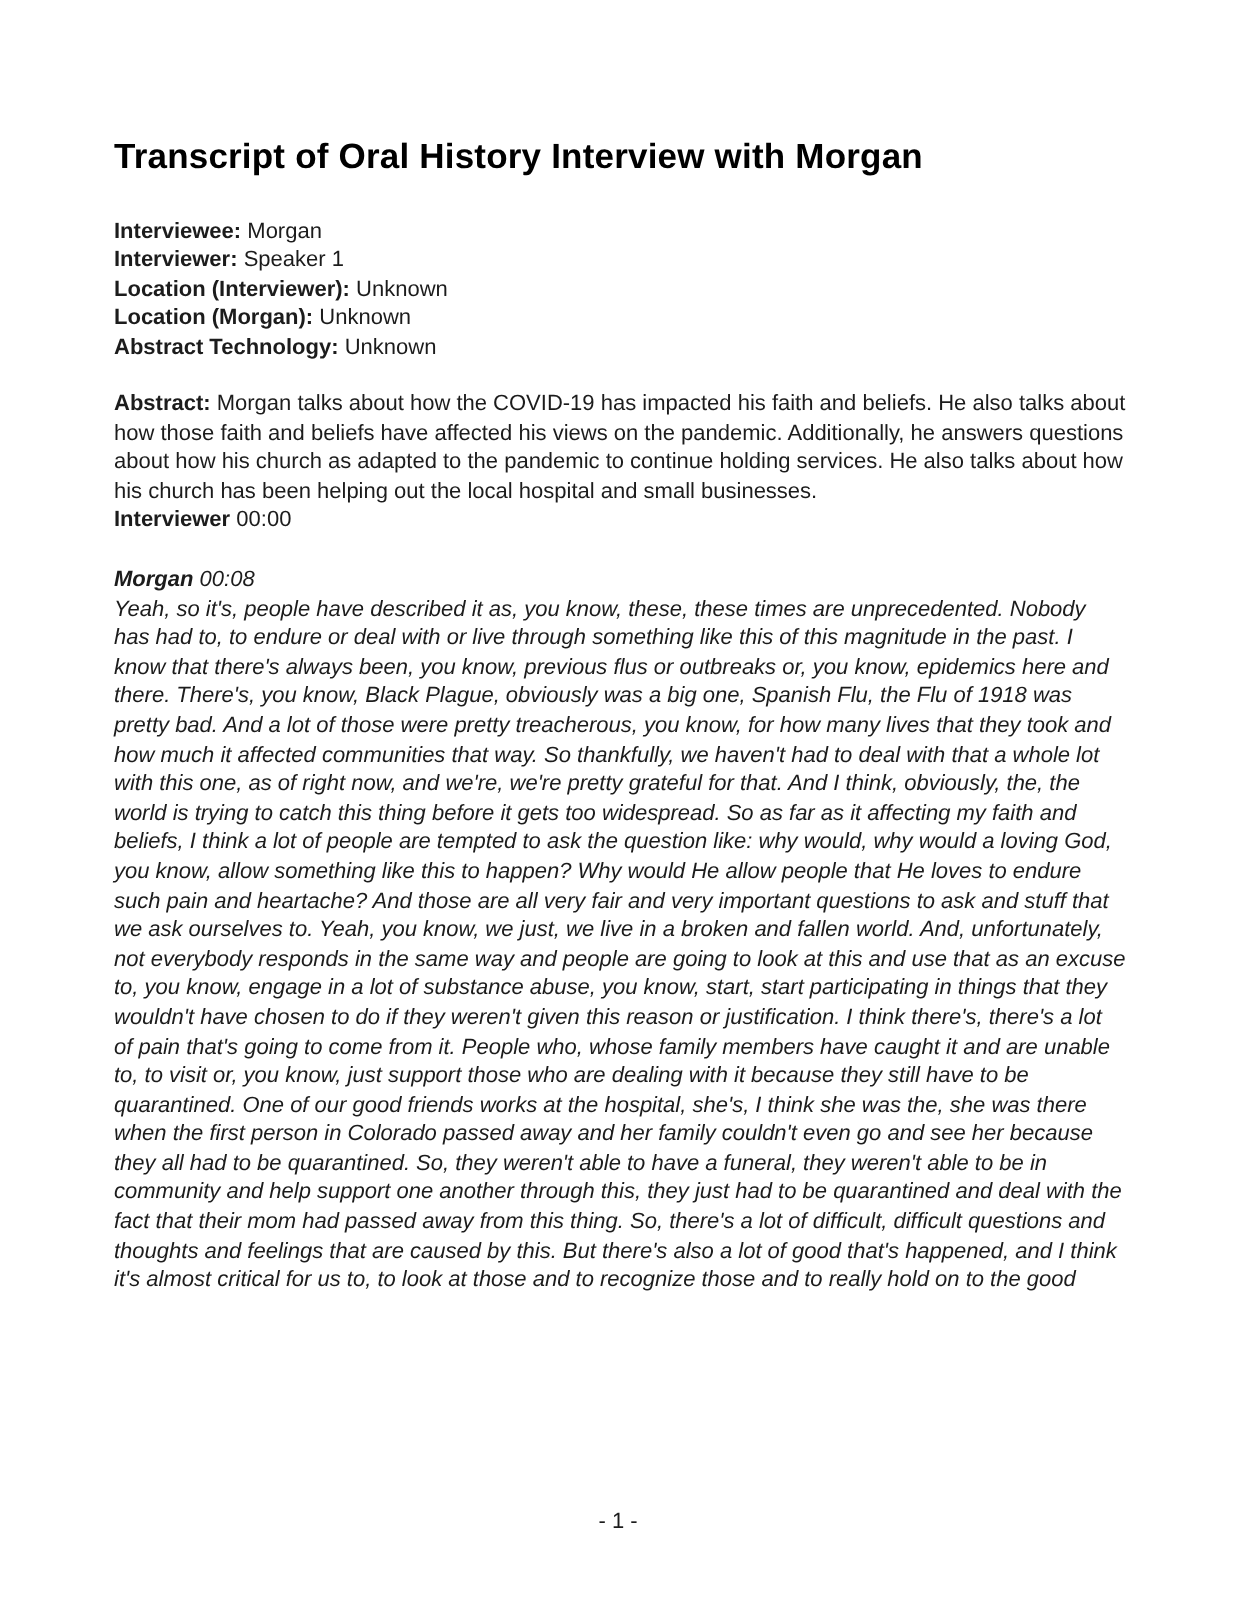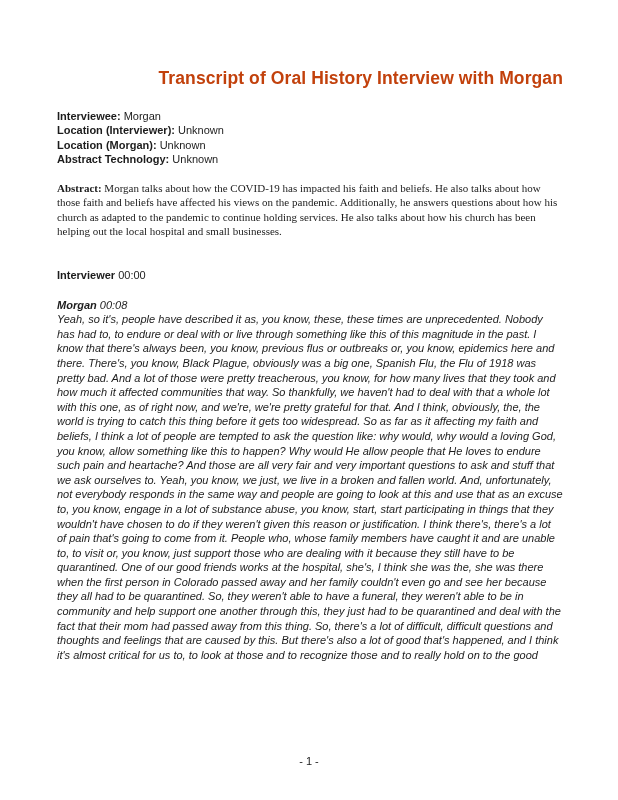--- a/index.html
+++ b/index.html
@@ -16,38 +16,37 @@
     height: 800px;
     background: #ffffff;
     font-family: "Liberation Sans", "DejaVu Sans", sans-serif;
     color: #1c1c1c;
     padding: 68px 55px 0 57px;
   }
   .title {
     margin: 0;
     font-size: 17.5px;
     font-weight: 700;
-    text-align: right;
+    text-align: left;
     letter-spacing: 0.1px;
-    color: #c2410c;
+    color: #000000;
   }
   .meta {
     margin-top: 20px;
     font-size: 11px;
     line-height: 14.4px;
   }
   .meta-row b { font-weight: 700; }
   .abstract {
     margin: 14px 0 0 0;
     font-size: 11px;
     line-height: 14.6px;
-    font-family: Liberation Serif, serif;
   }
   .abstract b { font-weight: 700; }
-  .transcript { margin-top: 29px; }
+  .transcript { }
   .entry {
     font-size: 11px;
     line-height: 14.6px;
   }
   .entry + .entry { margin-top: 15px; font-style: italic; }
   .speaker-line b { font-weight: 700; }
   .utterance { margin: 0; }
   .footer {
     position: absolute;
     left: 0;
@@ -60,20 +59,21 @@
 </style>
 </head>
 <body>
 
 <div class="page">
 
   <h1 class="title">Transcript of Oral History Interview with Morgan</h1>
 
   <div class="meta">
     <div class="meta-row"><b>Interviewee:</b> <span>Morgan</span></div>
+    <div class="meta-row"><b>Interviewer:</b> <span>Speaker 1</span></div>
     <div class="meta-row"><b>Location (Interviewer):</b> <span>Unknown</span></div>
     <div class="meta-row"><b>Location (Morgan):</b> <span>Unknown</span></div>
     <div class="meta-row"><b>Abstract Technology:</b> <span>Unknown</span></div>
   </div>
 
   <p class="abstract"><b>Abstract:</b> <span>Morgan talks about how the COVID-19 has impacted his faith and beliefs. He also talks about how those faith and beliefs have affected his views on the pandemic. Additionally, he answers questions about how his church as adapted to the pandemic to continue holding services. He also talks about how his church has been helping out the local hospital and small businesses.</span></p>
 
   <div class="transcript">
 
     <div class="entry">

